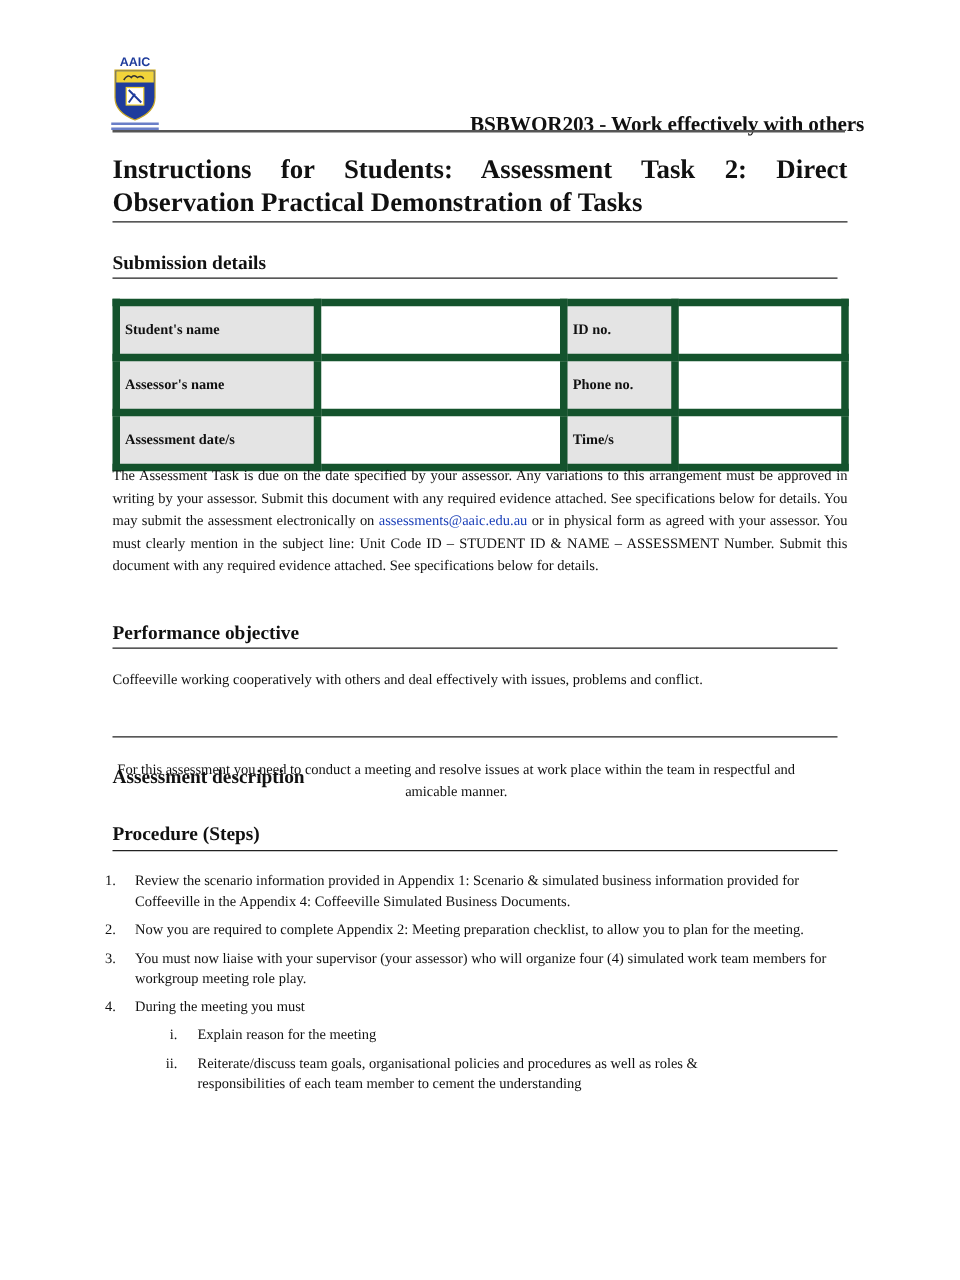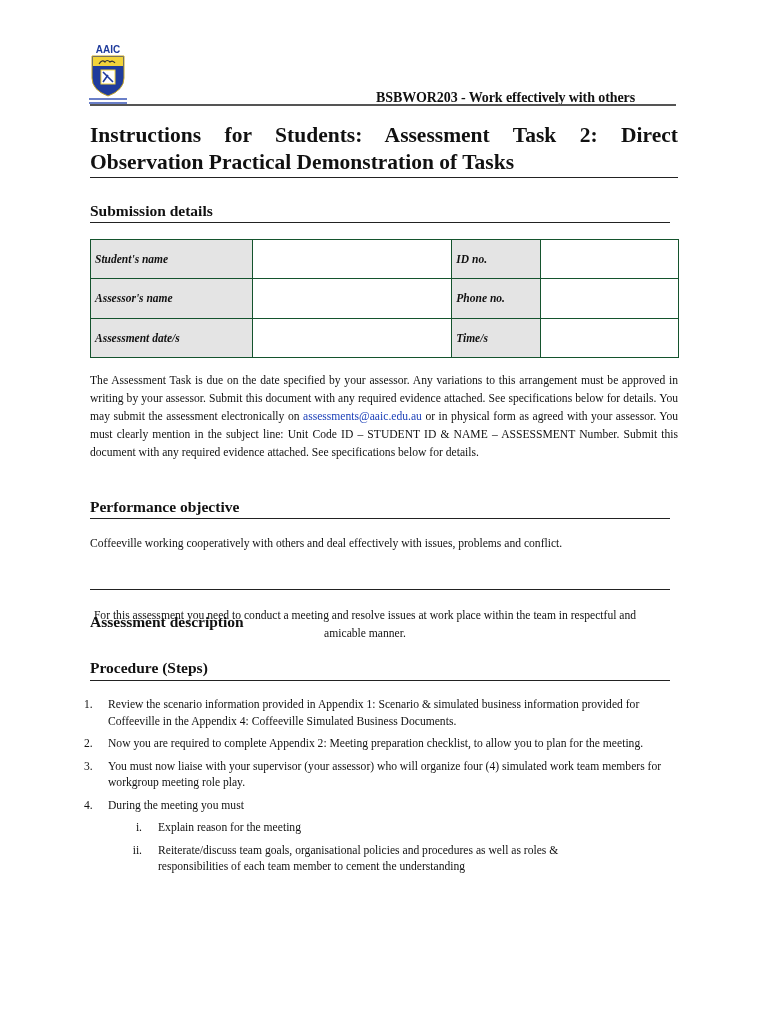--- a/index.html
+++ b/index.html
@@ -2,35 +2,35 @@
 <html><head>
 <meta charset="utf-8">
 <style>
   html, body { margin: 0; padding: 0; background: #ffffff; }
   body { width: 768px; height: 1024px; position: relative; overflow: hidden;
          font-family: "Liberation Serif", "DejaVu Serif", serif; color: #111; }
   .page { position: absolute; left: 0; top: 0; width: 768px; height: 1024px; }
 
   
   .logo { position: absolute; left: 86px; top: 44px; width: 44px; height: 62px; }
-  .header-title { position: absolute; left: 376px; top: 90px; font-size: 14px; font-weight: bold; letter-spacing: -0.1px; }
+  .header-title { position: absolute; left: 376px; top: 90px; font-size: 17px; font-weight: bold; letter-spacing: -0.1px; }
   .header-rule { position: absolute; left: 90px; top: 104px; width: 586px; height: 2px; background: #555; }
 
   .doc-title { position: absolute; left: 90px; top: 122px; width: 588px; font-size: 21.5px; font-weight: bold;
                line-height: 27px; text-align: justify; text-align-last: left; }
   .doc-title .l1 { display: block; text-align: justify; text-align-last: justify; }
   .doc-title-rule { position: absolute; left: 90px; top: 177px; width: 588px; height: 1px; background: #222; }
 
   .section-heading { position: absolute; left: 90px; font-size: 15.5px; font-weight: bold; }
   .section-rule { position: absolute; left: 90px; width: 580px; height: 1px; background: #222; }
 
   
   .sub-table { position: absolute; left: 90px; top: 239px; width: 589px; height: 119px;
                border-collapse: collapse; font-size: 11.5px; }
-  .sub-table td { border: 1px solid #14532d; height: 38px; padding: 0 15px 0 4px; vertical-align: middle; font-style: italic; }
+  .sub-table td { border: 6px solid #14532d; height: 38px; padding: 0 15px 0 4px; vertical-align: middle; }
   .sub-table td.lbl { background: #e4e4e4; font-weight: bold; }
   .sub-table td.val { background: #ffffff; }
 
   .para { position: absolute; left: 90px; width: 588px; font-size: 11.6px; line-height: 18px; text-align: justify; }
   .para a { color: #1a3fb8; }
 
   .list { position: absolute; left: 80px; width: 600px; font-size: 11.6px; line-height: 16.5px; }
   .item { position: relative; padding-left: 28px; margin-bottom: 6px; }
   .item .num { position: absolute; left: 4px; top: 0; }
   .sub { position: relative; padding-left: 78px; margin-bottom: 6px; }

